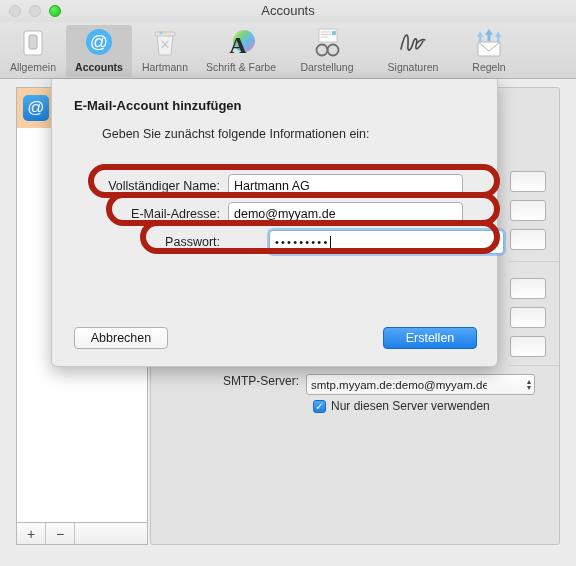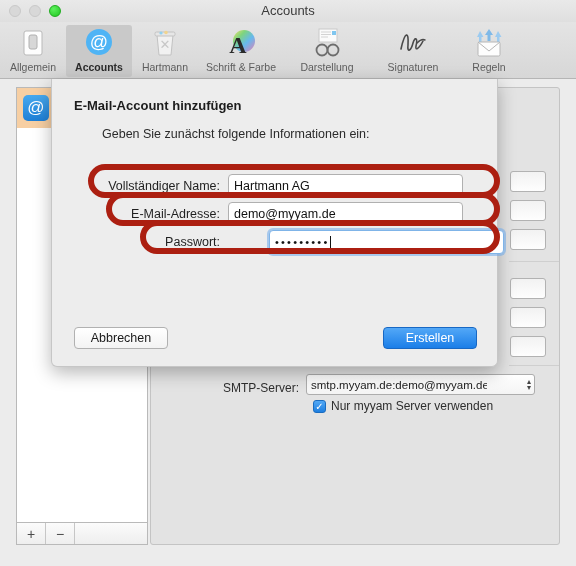--- a/index.html
+++ b/index.html
@@ -196,21 +196,21 @@
     width: 50px;
     height: 1px;
     background: #cfcfcf;
   }
 
   #smtp-row {
     position: absolute;
     left: 0; top: 286px;
     width: 410px;
     display: flex;
-    align-items: flex-end;
+    align-items: flex-start;
     font-size: 12px;
     color: #2e2e2e;
   }
   #smtp-label {
     width: 155px;
     text-align: right;
     padding-right: 7px;
     box-sizing: border-box;
   }
   #smtp-select {
@@ -522,21 +522,21 @@
           <span id="smtp-value">smtp.myyam.de:demo@myyam.de</span>
           <span class="stepper-arrows">
             <span>▴</span>
             <span>▾</span>
           </span>
         </div>
       </div>
 
       <div id="smtp-check-row">
         <span class="checkbox">✓</span>
-        <span>Nur myyam Server verwenden</span>
+        <span>Nur diesen Server verwenden</span>
       </div>
     </div>
 
   </div>
 
   <div id="sheet">
 
     <div id="sheet-title">E-Mail-Account hinzufügen</div>
     <div id="sheet-sub">Geben Sie zunächst folgende Informationen ein:</div>
 

